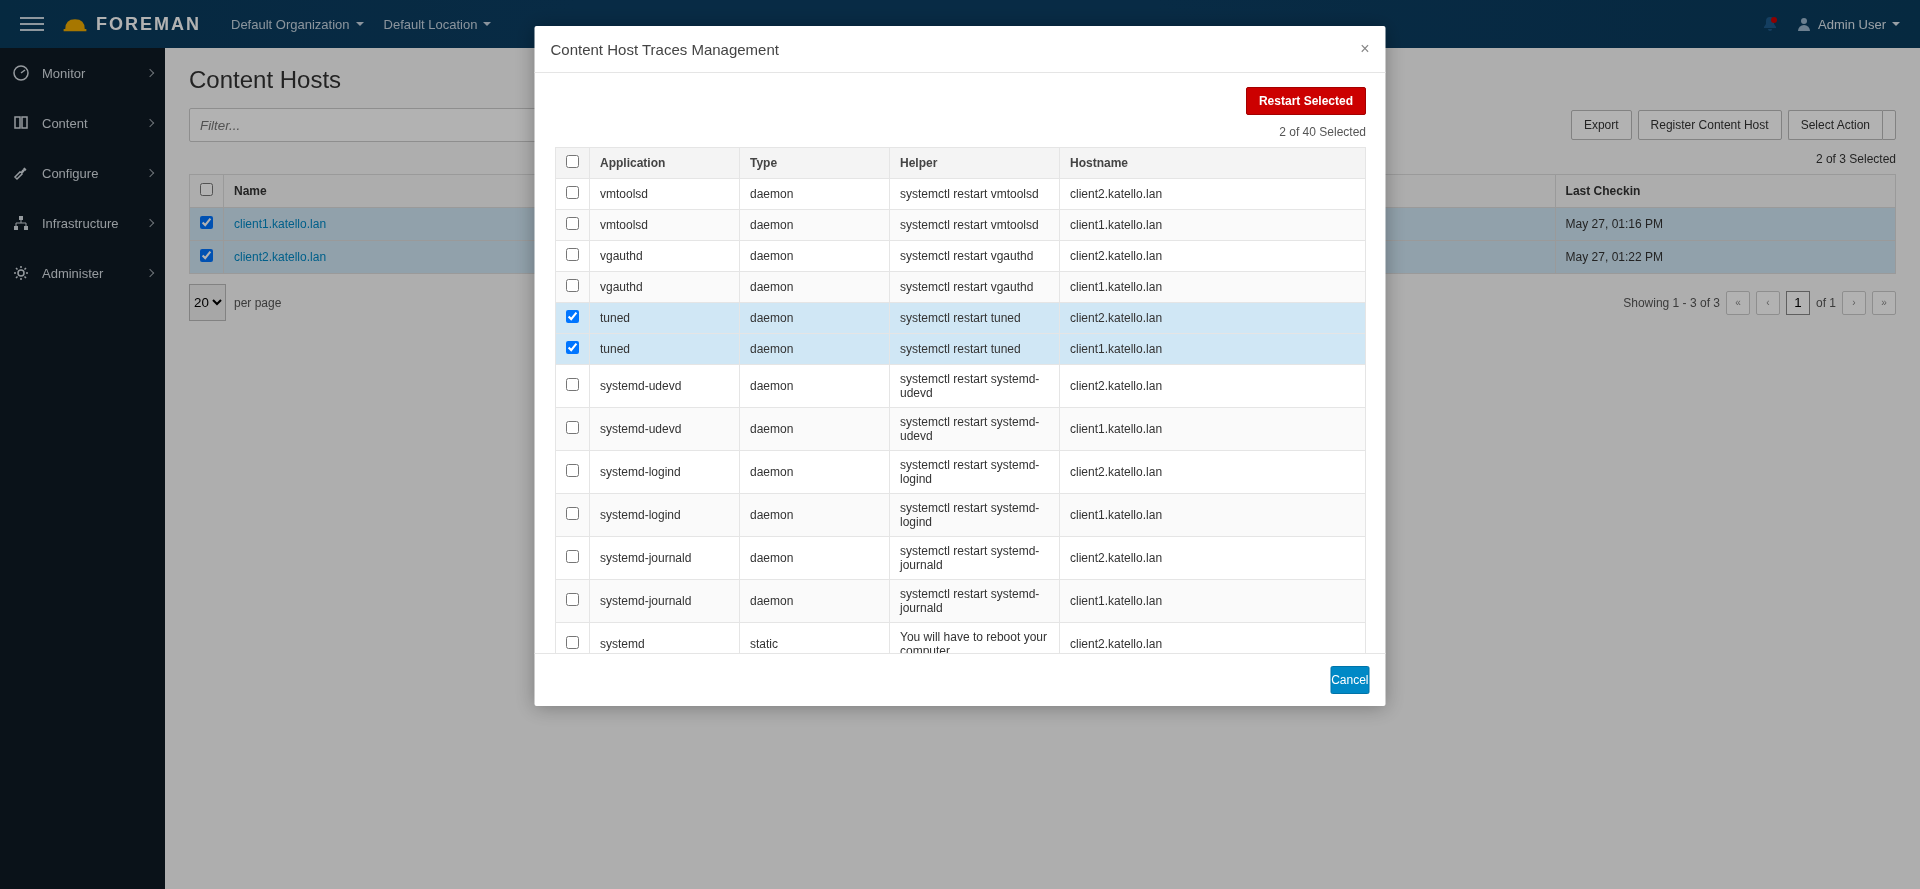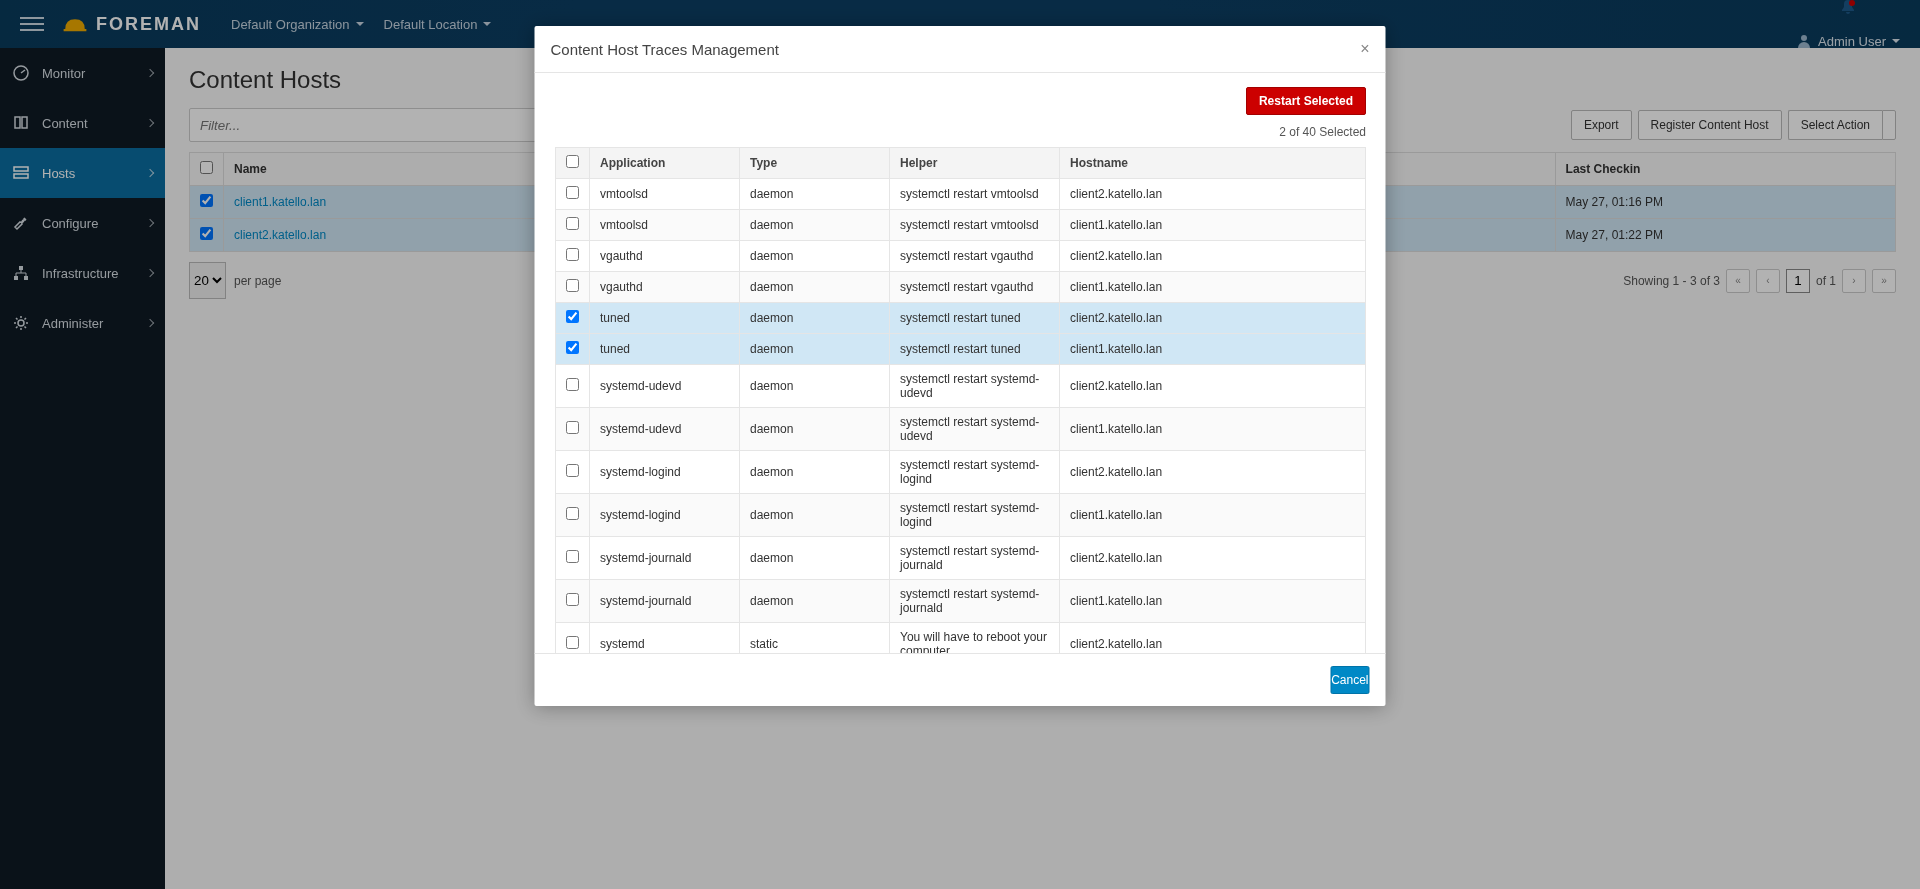--- a/index.html
+++ b/index.html
@@ -7,21 +7,21 @@
 
 
 .topbar { height: 48px; background: linear-gradient(90deg, #0a3b5c 0%, #0c3e63 30%, #0c3e63 60%, #0a3b5c 100%); display: flex; align-items: center; padding: 4px 20px; color: #dce6ee; position: relative; z-index: 10; }
 .topbar .hamburger { width: 24px; height: 24px; display: flex; flex-direction: column; justify-content: center; gap: 4px; cursor: pointer; margin-right: 18px; }
 .topbar .hamburger span { height: 2px; background: #ccd9e3; }
 .topbar .logo { display: flex; align-items: center; font-weight: 700; letter-spacing: 2px; font-size: 18px; color: #fff; margin-right: 30px; }
 .topbar .logo-icon { width: 26px; height: 20px; margin-right: 8px; }
 .topbar .org-select { color: #c7d5e1; margin-right: 20px; cursor: pointer; display: flex; align-items: center; gap: 6px; font-size: 13px; }
 .topbar .caret-down { width: 0; height: 0; border-left: 4px solid transparent; border-right: 4px solid transparent; border-top: 4px solid currentColor; display: inline-block; }
 .topbar .spacer { flex: 1; }
-.topbar .right-icons { display: flex; align-items: center; gap: 18px; flex-direction: column; }
+.topbar .right-icons { display: flex; align-items: center; gap: 18px; }
 .topbar .bell-icon, .topbar .user-icon { width: 16px; height: 16px; }
 .topbar .admin { color: #dce6ee; cursor: pointer; display: flex; align-items: center; gap: 6px; }
 
 
 .left-nav { position: absolute; top: 48px; bottom: 0; left: 0; width: 165px; background: #0f1a24; color: #d7dee4; }
 .left-nav .nav-item { display: flex; align-items: center; padding: 16px 12px; gap: 12px; cursor: pointer; font-size: 13px; }
 .left-nav .nav-item.active { background: #0b6ea1; color: #fff; }
 .left-nav .nav-item .nav-icon { width: 18px; height: 18px; flex-shrink: 0; }
 .left-nav .nav-item .nav-label { flex: 1; }
 .left-nav .nav-item .chevron { width: 6px; height: 6px; border-right: 1.5px solid currentColor; border-top: 1.5px solid currentColor; transform: rotate(45deg); opacity: 0.7; }
@@ -136,28 +136,20 @@
     <span class="nav-label">Monitor</span>
     <span class="chevron"></span>
   </div>
   <div class="nav-item">
     <svg class="nav-icon" viewBox="0 0 18 18">
         <path d="M3 3h5v11H3zM10 3h5v11h-5z" fill="none" stroke="currentColor" stroke-width="1.5"></path>
       </svg>
     <span class="nav-label">Content</span>
     <span class="chevron"></span>
   </div>
-  <div class="nav-item active">
-    <svg class="nav-icon" viewBox="0 0 18 18">
-        <rect x="2" y="3" width="14" height="4" fill="none" stroke="currentColor" stroke-width="1.5"></rect>
-        <rect x="2" y="10" width="14" height="4" fill="none" stroke="currentColor" stroke-width="1.5"></rect>
-      </svg>
-    <span class="nav-label">Hosts</span>
-    <span class="chevron"></span>
-  </div>
   <div class="nav-item">
     <svg class="nav-icon" viewBox="0 0 18 18">
         <path d="M12 4a3 3 0 0 1-4 4L3 13l2 2 5-5a3 3 0 0 1 4-4z" fill="none" stroke="currentColor" stroke-width="1.5"></path>
       </svg>
     <span class="nav-label">Configure</span>
     <span class="chevron"></span>
   </div>
   <div class="nav-item">
     <svg class="nav-icon" viewBox="0 0 18 18">
         <rect x="7" y="2" width="4" height="4" fill="currentColor"></rect>
@@ -188,20 +180,21 @@
       <button class="btn">Export</button>
       <button class="btn">Register Content Host</button>
       <div class="select-action-btn">
         <button class="btn">Select Action</button>
         <button class="btn">
             <span class="caret-down"></span>
           </button>
       </div>
     </div>
   </div>
+  <div class="selection-line">2 of 3 Selected</div>
 
   <table class="host-table">
     <thead>
       <tr>
         <th class="cb"><input type="checkbox" style=""></th>
         <th>Name</th>
         <th>Subscription Status</th>
         <th style="width:280px"></th>
         <th>Registered</th>
         <th>Last Checkin</th>

